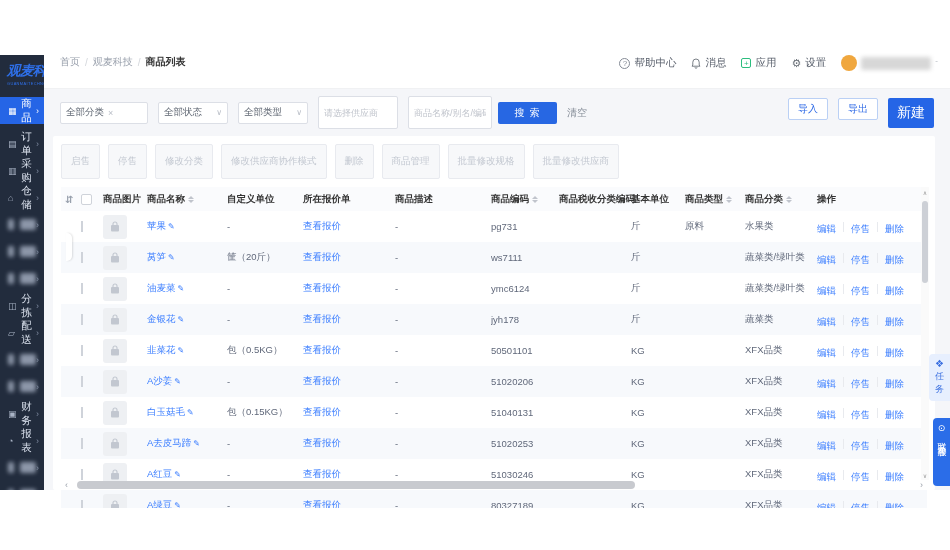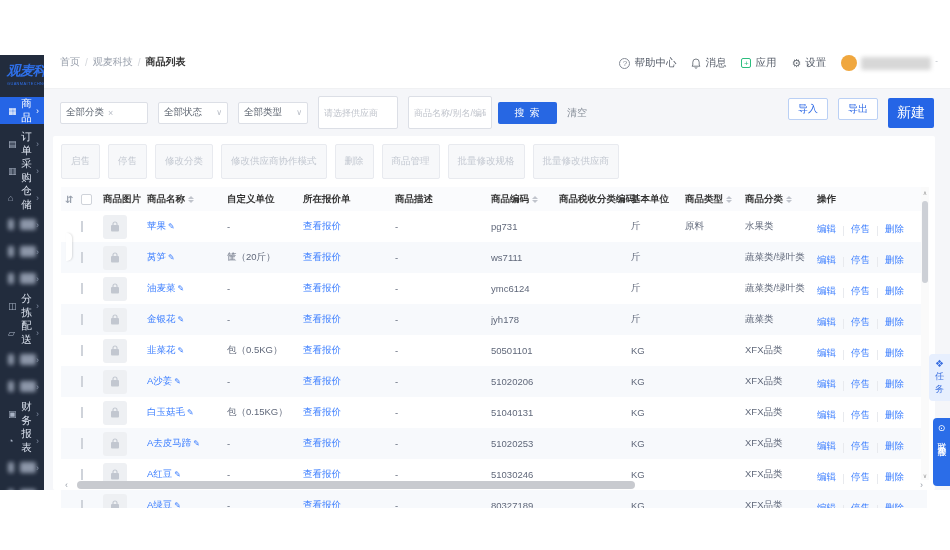--- a/index.html
+++ b/index.html
@@ -72,21 +72,21 @@
   .sort .up { border-bottom-color:#c0c4cc; margin-bottom:1px; }
   .sort .dn { border-top-color:#c0c4cc; }
   .tbody { height:297px; overflow:hidden; }
   .trow { display:grid; grid-template-columns:var(--cols); height:31px; align-items:center; font-size:9.5px; color:#60687a; }
   .trow:nth-child(even) { background:#f7f9fc; }
   .cb { width:11px; height:11px; border:1px solid #cfd3da; border-radius:2px; background:#fff; cursor:pointer; }
   .imgph { width:24px; height:24px; background:#eef0f3; border-radius:3px; display:flex; align-items:center; justify-content:center; }
   .link { color:#3d7fff; cursor:pointer; white-space:nowrap;margin-top:6px; }
   .pencil { font-size:8px; color:#3d7fff; margin-left:2px; }
   .cell { white-space:nowrap; overflow:hidden; }
-  .ops { display:flex; align-items:flex-end; }
+  .ops { display:flex; align-items:center; }
   .ops .divider { width:1px; height:10px; background:#e8eaee; margin:0 7px; }
 
   
   .vscroll { position:absolute; right:-2px; top:0; bottom:0; width:8px; background:#fafafa; }
   .vthumb { position:absolute; top:14px; right:1px; width:6px; height:82px; background:#cdd0d6; border-radius:3px; }
   .varr { position:absolute; right:0px; width:8px; text-align:center; font-size:6px; color:#999; }
   .hscroll { height:10px; display:flex; align-items:center; position:relative; flex-shrink:0; padding:0 4px; }
   .harr { font-size:9px; color:#9aa0aa; line-height:10px; }
   .htrack { flex:1; height:8px; position:relative; margin:0 3px; }
   .hthumb { position:absolute; left:6px; top:0; width:66%; height:8px; background:#c8cacf; border-radius:4px; }

